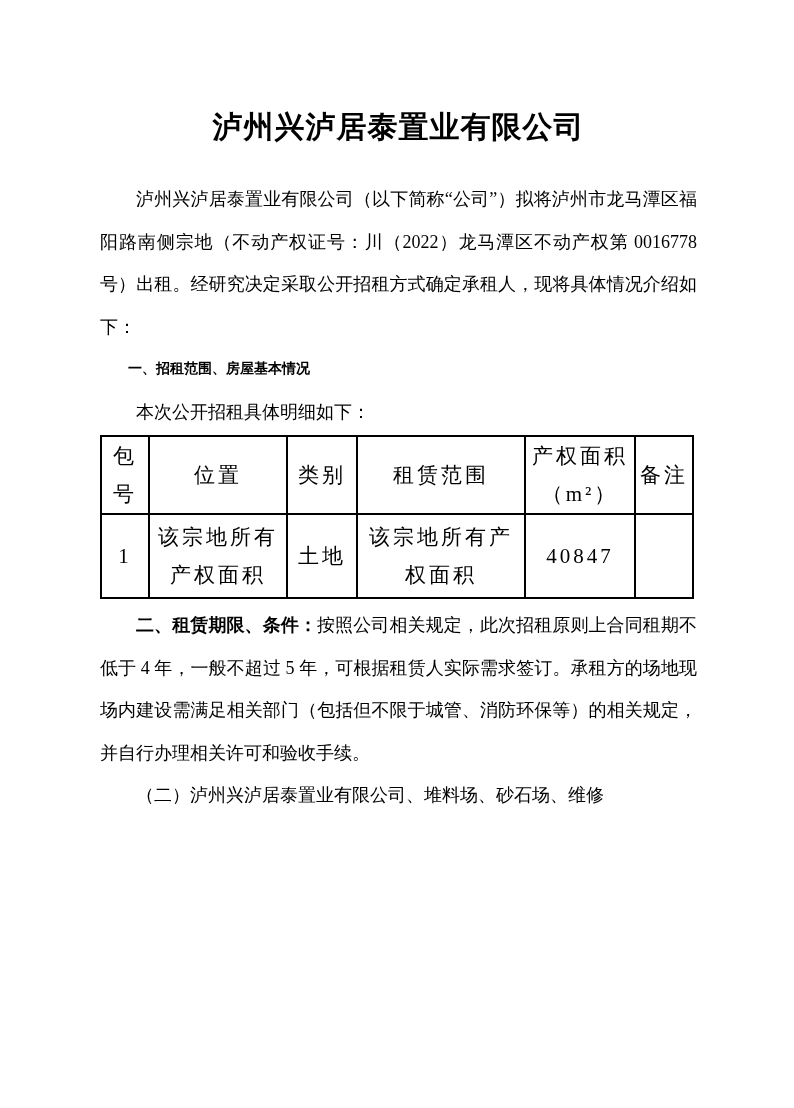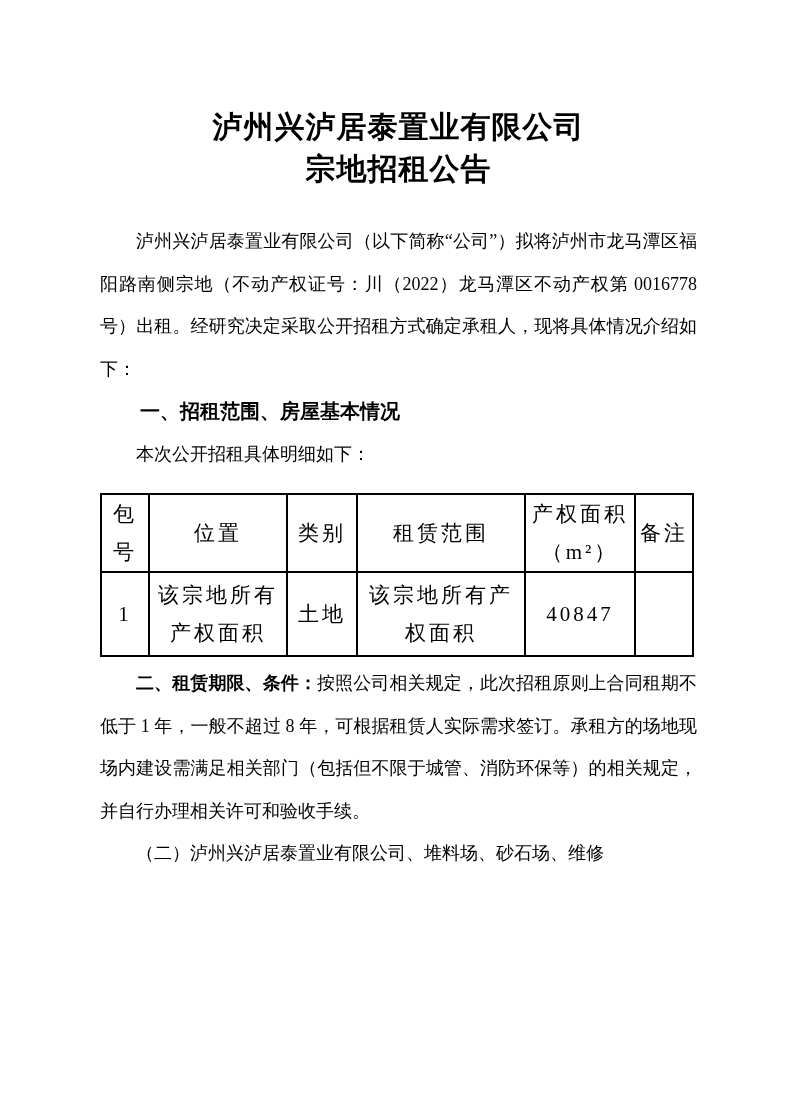--- a/index.html
+++ b/index.html
@@ -30,34 +30,34 @@
     margin: 0;
     text-indent: 2em;
     font-size: 18px;
     line-height: 42.5px;
     text-align: justify;
   }
   p.intro { margin-top: 30px; }
   .section-heading {
     margin: 0;
     text-indent: 2em;
-    font-size: 20px;
+    font-size: 14px;
     font-weight: bold;
     line-height: 42.5px;
-    font-family: Liberation Serif, serif;
+    font-family: Liberation Mono, monospace;
   }
   .lead-bold {
     font-weight: bold;
     font-family: "Liberation Sans", sans-serif;
   }
   table.lease-table {
     border-collapse: collapse;
     table-layout: fixed;
     width: 592px;
-    margin: 18px 0 5px 0;
+    margin: 2px 0 5px 0;
   }
   table.lease-table th,
   table.lease-table td {
     border: 2px solid #000000;
     font-size: 21px;
     font-weight: normal;
     text-align: center;
     vertical-align: middle;
     letter-spacing: 3px;
     line-height: 38px;
@@ -74,21 +74,20 @@
   .col-mian { width: 110px; }
   .col-bei  { width: 58px; }
 </style>
 </head>
 <body>
 
 <div class="page">
 
   <h1 class="doc-title">
     <div>泸州兴泸居泰置业有限公司</div>
-    <div>宗地招租公告</div>
   </h1>
 
   <p class="para intro">泸州兴泸居泰置业有限公司（以下简称“公司”）拟将泸州市龙马潭区福阳路南侧宗地（不动产权证号：川（2022）龙马潭区不动产权第 0016778 号）出租。经研究决定采取公开招租方式确定承租人，现将具体情况介绍如下：</p>
 
   <h2 class="section-heading">一、招租范围、房屋基本情况</h2>
 
   <p class="para">本次公开招租具体明细如下：</p>
 
   <table class="lease-table">
     <colgroup>
@@ -114,19 +113,19 @@
         <td>1</td>
         <td>该宗地所有产权面积</td>
         <td>土地</td>
         <td>该宗地所有产权面积</td>
         <td>40847</td>
         <td></td>
       </tr>
     </tbody>
   </table>
 
-  <p class="para"><span class="lead-bold">二、租赁期限、条件：</span><span>按照公司相关规定，此次招租原则上合同租期不低于 1 年，一般不超过 8 年，可根据租赁人实际需求签订。承租方的场地现场内建设需满足相关部门（包括但不限于城管、消防环保等）的相关规定，并自行办理相关许可和验收手续。</span></p>
+  <p class="para"><span class="lead-bold">二、租赁期限、条件：</span><span>按照公司相关规定，此次招租原则上合同租期不低于 4 年，一般不超过 5 年，可根据租赁人实际需求签订。承租方的场地现场内建设需满足相关部门（包括但不限于城管、消防环保等）的相关规定，并自行办理相关许可和验收手续。</span></p>
 
 
 
   <p class="para">（二）泸州兴泸居泰置业有限公司、堆料场、砂石场、维修</p>
 
 </div>
 
 </body></html>

